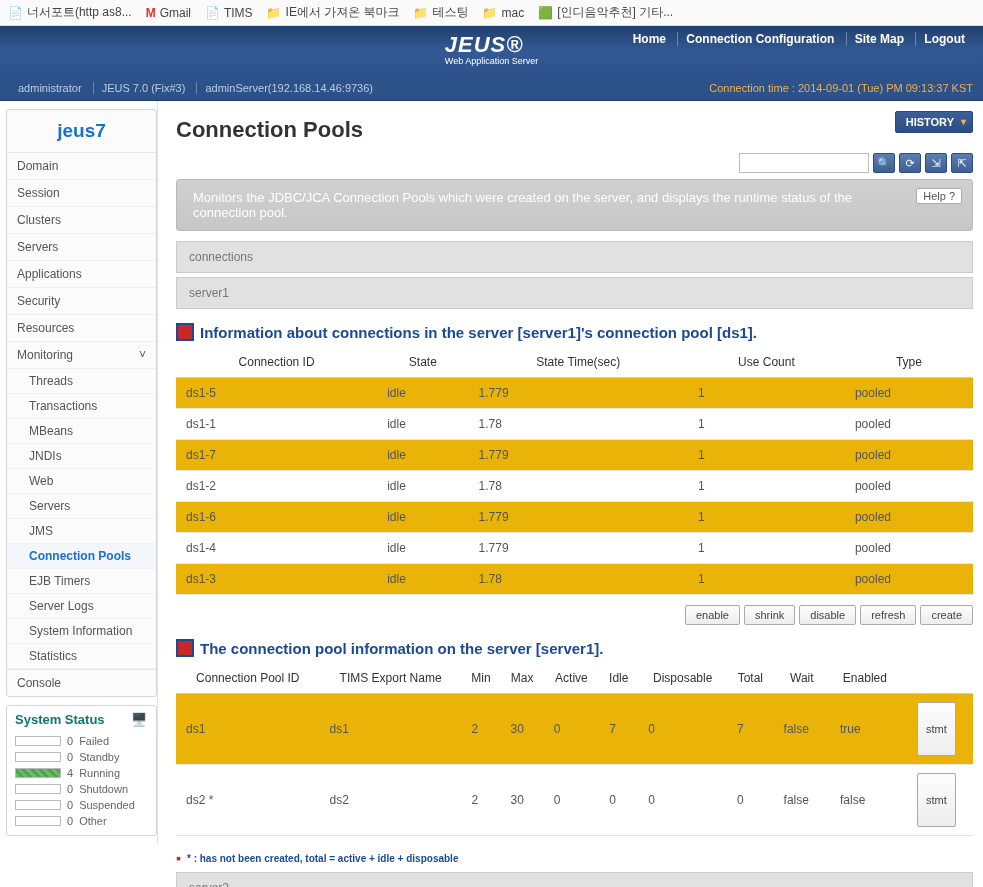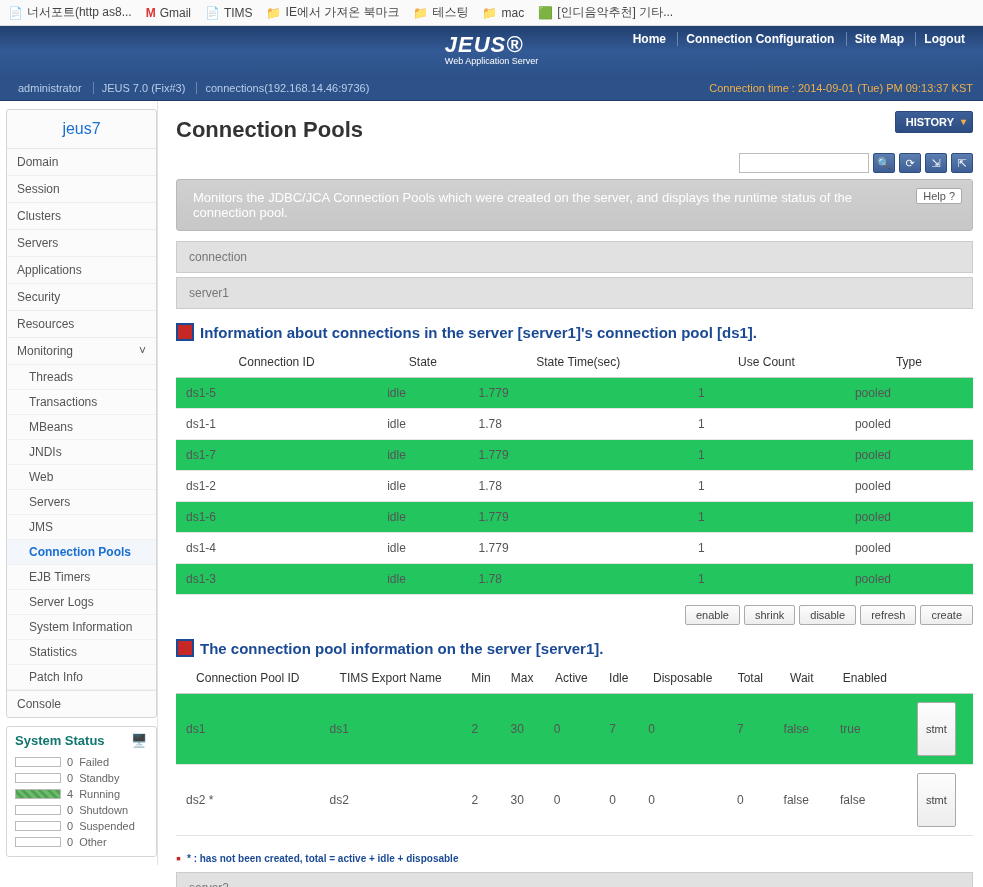--- a/index.html
+++ b/index.html
@@ -12,21 +12,21 @@
 .header .top-links { position: absolute; right: 10px; top: 6px; font-size: 12px; }
 .header .top-links span { padding: 0 8px; border-left: 1px solid #6a86b2; cursor: pointer; font-weight: bold; }
 .header .top-links span:first-child { border-left: none; }
 .subhead { background: #2d5289; color: #b9cde8; font-size: 11px; padding: 6px 10px; display: flex; justify-content: space-between; border-bottom: 1px solid #1e3a66; }
 .subhead .left span { padding: 0 8px; }
 .subhead .left span + span { border-left: 1px solid #6a86b2; }
 .subhead .right { color: #f2b04a; font-size: 11px; }
 .main-wrap { display: flex; align-items: flex-start; }
 .sidebar { width: 158px; padding: 8px 0 8px 6px; border-right: 1px solid #e2e2e2; }
 .sidebar .box { border: 1px solid #d6d6d6; border-radius: 3px; background: #fbfbfb; }
-.sidebar .nav-title { text-align: center; font-weight: normal; color: #1a6fcf; padding: 10px 0; border-bottom: 1px solid #e6e6e6; font-size: 16px; }
+.sidebar .nav-title { text-align: center; font-weight: bold; color: #1a6fcf; padding: 10px 0; border-bottom: 1px solid #e6e6e6; font-size: 19px; }
 .sidebar .nav-item { display: flex; justify-content: space-between; align-items: center; padding: 6px 10px; border-bottom: 1px solid #eee; color: #555; cursor: pointer; font-size: 12px; }
 .sidebar .sub-list .sub-item { padding: 5px 3px 5px 22px; font-size: 12px; color: #555; cursor: pointer; border-bottom: 1px solid #f1f1f1; }
 .sidebar .sub-item.active { color: #1a6fcf; font-weight: bold; background: #f3f6fb; }
 .sidebar .console { padding: 6px 10px; color: #555; border-top: 1px solid #e6e6e6; }
 .sys-status { margin-top: 8px; padding: 6px 8px; border: 1px solid #d6d6d6; border-radius: 3px; }
 .sys-status h4 { color: #0f766e; font-size: 13px; margin-bottom: 6px; display: flex; justify-content: space-between; align-items: center; }
 .sys-status .row { display: flex; align-items: center; gap: 6px; font-size: 11px; color: #666; padding: 2px 0; }
 .sys-status .bar { width: 46px; height: 10px; border: 1px solid #bbb; background: #fff; }
 .sys-status .bar.green { background: repeating-linear-gradient(45deg,#6db96d,#6db96d 3px,#4fa24f 3px,#4fa24f 6px); }
 .content { flex: 1; padding: 16px 10px 24px 18px; position: relative; }
@@ -36,21 +36,21 @@
 .search-row { display: flex; justify-content: flex-end; gap: 4px; margin: 4px 0 6px; }
 .search-row input { width: 130px; border: 1px solid #bcbcbc; height: 20px; padding: 0 4px; font-size: 11px; }
 .icon-btn { width: 22px; height: 20px; background: linear-gradient(#5d7eb0,#3e5f94); border: 1px solid #2e4d82; border-radius: 2px; display: inline-flex; align-items: center; justify-content: center; color: #fff; font-size: 11px; cursor: pointer; }
 .desc-box { background: linear-gradient(#d0d0d0,#c7c7c7); border: 1px solid #b9b9b9; border-radius: 3px; padding: 10px 100px 10px 16px; color: #fff; font-size: 13px; position: relative; margin-bottom: 10px; }
 .help-btn { position: absolute; right: 10px; top: 8px; background: #fff; border: 1px solid #aaa; color: #555; font-size: 11px; padding: 1px 6px; border-radius: 2px; cursor: pointer; }
 .gray-row { background: #e1e1e1; border: 1px solid #ccc; padding: 8px 12px; color: #777; font-size: 12px; margin-bottom: 4px; }
 .blue-heading { display: flex; align-items: center; gap: 6px; color: #1b4a95; font-size: 15px; font-weight: bold; margin: 14px 0 6px; }
 .blue-heading::before { content: ""; width: 14px; height: 14px; background: #c62828; display: inline-block; border: 2px solid #1b4a95; }
 table.data { width: 100%; border-collapse: collapse; font-size: 12px; }
 table.data th { background: #fff; border-bottom: 1px solid #ccc; padding: 8px 6px; font-weight: normal; color: #333; text-align: center; }
-table.data td { border-bottom: 1px solid #e5e5e5; padding: 8px 10px; color: #555; background: #22c55e; }
+table.data td { border-bottom: 1px solid #e5e5e5; padding: 8px 10px; color: #555; background: #eab308; }
 table.data tr:nth-child(even) td { background: #fff; }
 .btn-row { display: flex; justify-content: flex-end; gap: 4px; margin: 10px 0; }
 .small-btn { border: 1px solid #aaa; background: linear-gradient(#fdfdfd,#ededed); padding: 3px 10px; font-size: 11px; border-radius: 2px; cursor: pointer; color: #444; }
 .small-btn-cell { border: 1px solid #aaa; background: linear-gradient(#fdfdfd,#ededed); padding: 20px 8px; font-size: 11px; border-radius: 2px; cursor: pointer; color: #444; }
 .footnote { color: #1b4a95; font-size: 10px; font-weight: bold; margin: 14px 0 6px; display: flex; align-items: center; gap: 6px; }
 .footnote::before { content: "▪"; color: #c62828; font-size: 14px; }
 </style>
 </head>
 <body>
 
@@ -94,21 +94,21 @@
     <span>Home</span>
     <span>Connection Configuration</span>
     <span>Site Map</span>
     <span>Logout</span>
   </div>
 </div>
 <div class="subhead">
   <div class="left">
     <span>administrator</span>
     <span>JEUS 7.0 (Fix#3)</span>
-    <span>connections(192.168.14.46:9736)</span>
+    <span>adminServer(192.168.14.46:9736)</span>
   </div>
   <div class="right">Connection time : 2014-09-01 (Tue) PM 09:13:37 KST</div>
 </div>
 
 <div class="main-wrap">
 
   <div class="sidebar">
     <div class="box">
       <div class="nav-title">jeus7</div>
       <div class="nav-item">
@@ -142,21 +142,20 @@
         <div class="sub-item">MBeans</div>
         <div class="sub-item">JNDIs</div>
         <div class="sub-item">Web</div>
         <div class="sub-item">Servers</div>
         <div class="sub-item">JMS</div>
         <div class="sub-item active">Connection Pools</div>
         <div class="sub-item">EJB Timers</div>
         <div class="sub-item">Server Logs</div>
         <div class="sub-item">System Information</div>
         <div class="sub-item">Statistics</div>
-        <div class="sub-item">Patch Info</div>
       </div>
       <div class="console">Console</div>
     </div>
     <div class="sys-status">
       <h4>
           <span>System Status</span>
           <span>🖥️</span>
         </h4>
       <div class="row">
           <span class="bar"></span>
@@ -198,21 +197,21 @@
       <input type="text" style="">
       <span class="icon-btn">🔍</span>
       <span class="icon-btn">⟳</span>
       <span class="icon-btn">⇲</span>
       <span class="icon-btn">⇱</span>
     </div>
     <div class="desc-box">
       <span>Monitors the JDBC/JCA Connection Pools which were created on the server, and displays the runtime status of the connection pool.</span>
       <button class="help-btn">Help ?</button>
     </div>
-    <div class="gray-row">connection</div>
+    <div class="gray-row">connections</div>
     <div class="gray-row">server1</div>
 
     <div class="blue-heading">Information about connections in the server [server1]'s connection pool [ds1].</div>
     <table class="data">
       <thead>
           <tr>
         <th>Connection ID</th>
         <th>State</th>
         <th>State Time(sec)</th>
         <th>Use Count</th>

